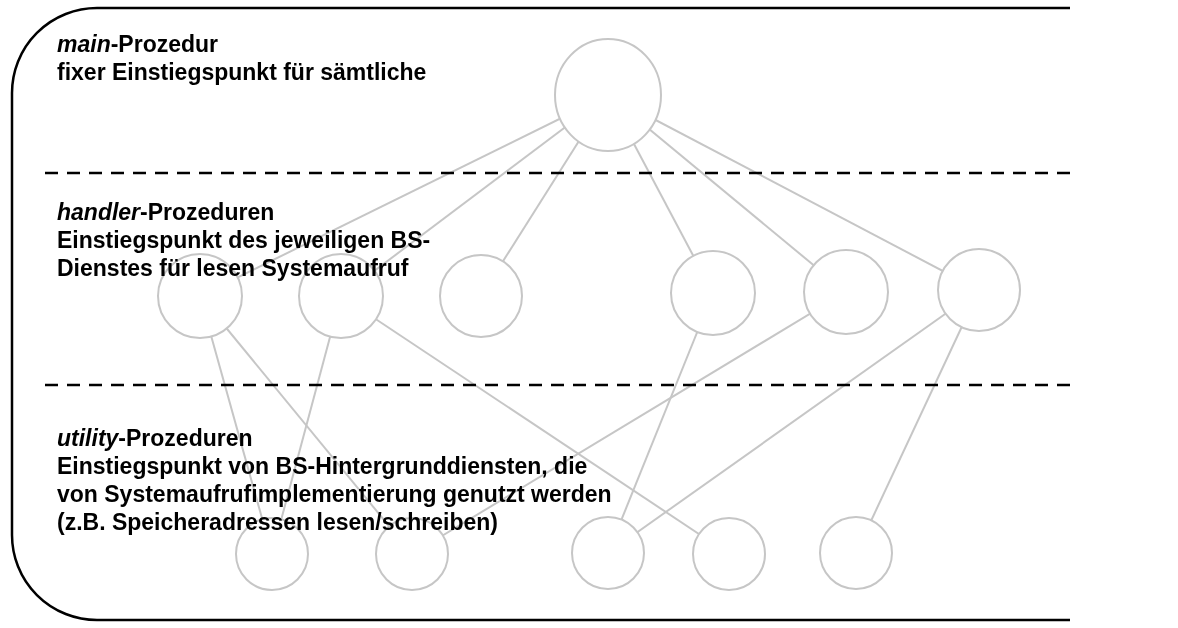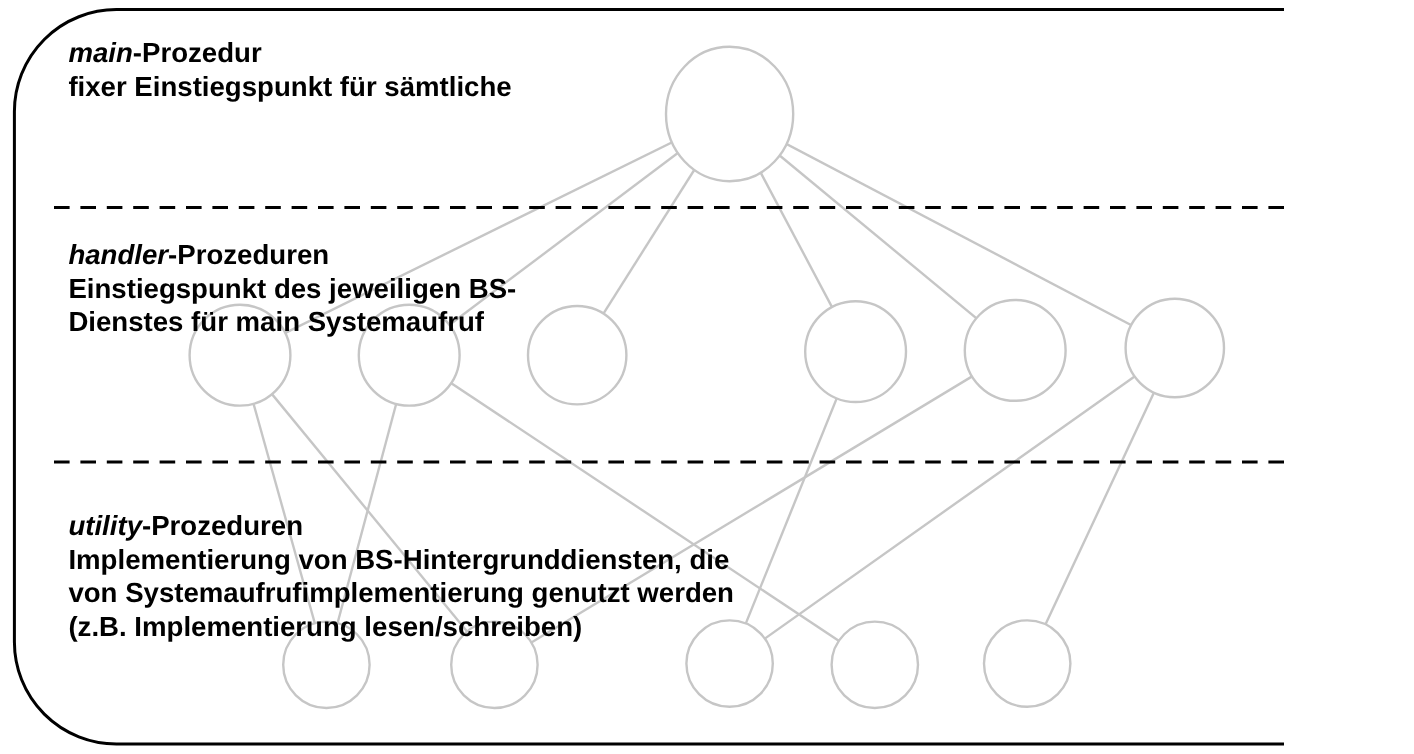--- a/index.html
+++ b/index.html
@@ -66,23 +66,23 @@
     </svg>
 
   <div class="layer-label" style="top:30px">
     <div class="layer-title"><span class="ital">main</span><span>-Prozedur</span></div>
     <div class="body-line">fixer Einstiegspunkt für sämtliche</div>
   </div>
 
   <div class="layer-label" style="top:198px">
     <div class="layer-title"><span class="ital">handler</span><span>-Prozeduren</span></div>
     <div class="body-line">Einstiegspunkt des jeweiligen BS-</div>
-    <div class="body-line">Dienstes für main Systemaufruf</div>
+    <div class="body-line">Dienstes für lesen Systemaufruf</div>
   </div>
 
   <div class="layer-label" style="top:424px">
     <div class="layer-title"><span class="ital">utility</span><span>-Prozeduren</span></div>
-    <div class="body-line">Implementierung von BS-Hintergrunddiensten, die</div>
+    <div class="body-line">Einstiegspunkt von BS-Hintergrunddiensten, die</div>
     <div class="body-line">von Systemaufrufimplementierung genutzt werden</div>
-    <div class="body-line">(z.B. Implementierung lesen/schreiben)</div>
+    <div class="body-line">(z.B. Speicheradressen lesen/schreiben)</div>
   </div>
 
 </div>
 
 </body></html>

